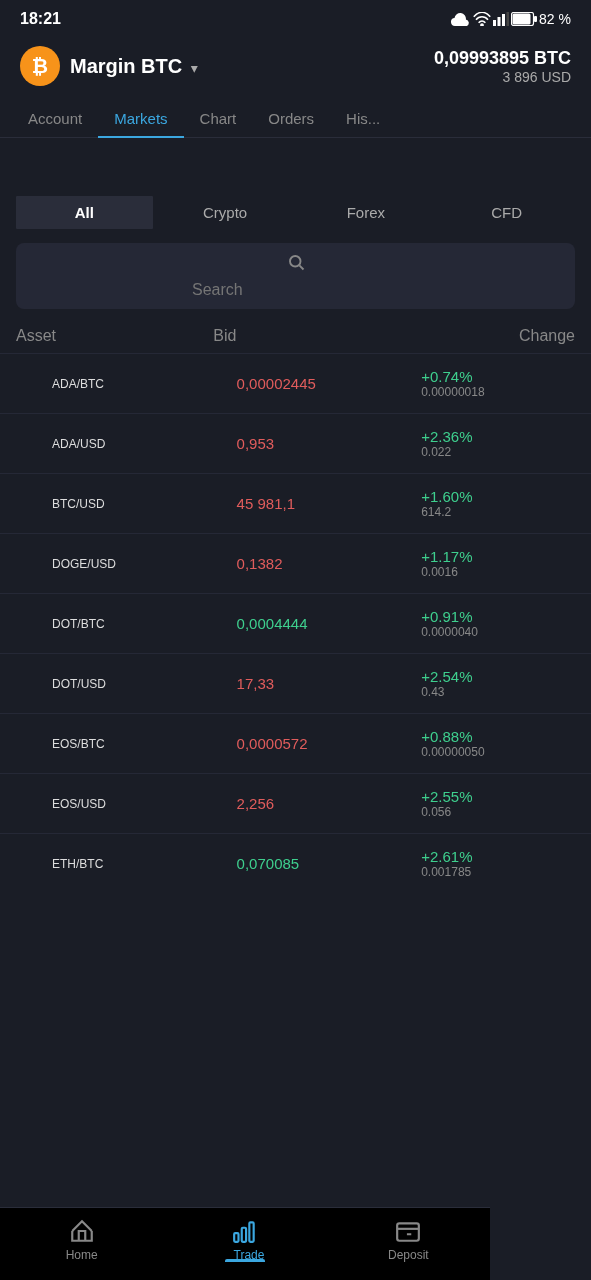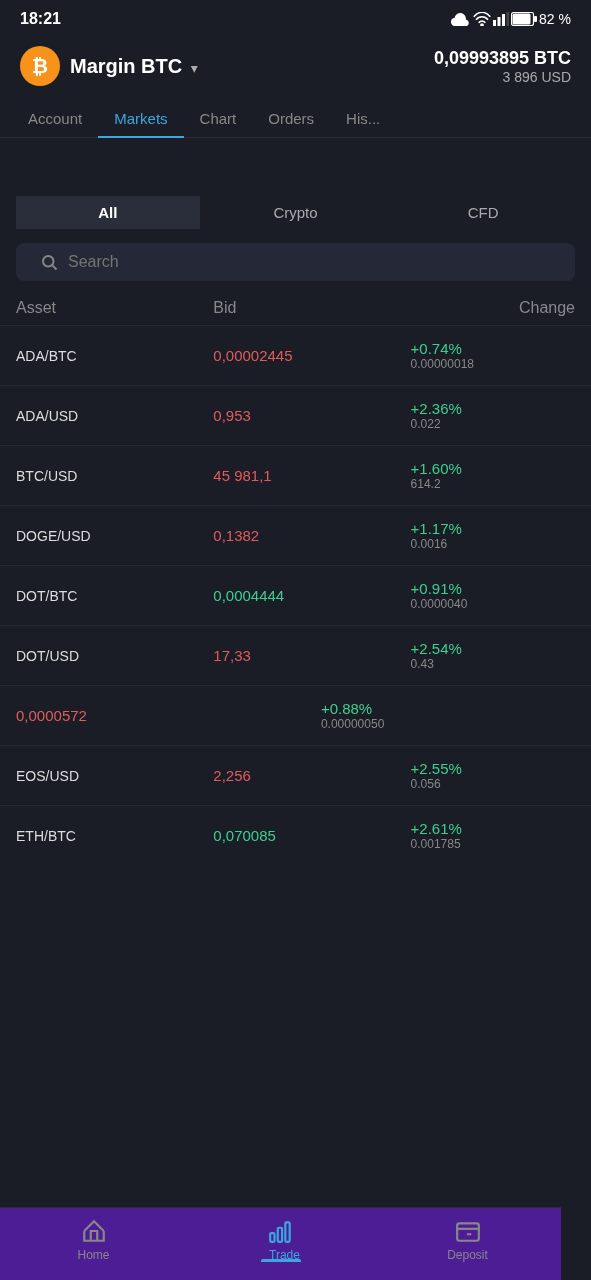--- a/index.html
+++ b/index.html
@@ -132,20 +132,21 @@
 
     
     .search-bar {
       margin: 0 16px 10px;
       background: #252836;
       border-radius: 8px;
       display: flex;
       align-items: center;
       padding: 10px 24px;
       gap: 10px;
+      flex-direction: column;
     }
     .search-bar input {
       background: transparent;
       border: none;
       outline: none;
       color: #aaa;
       font-size: 16px;
       flex: 1;
     }
     .search-icon-svg { color: #888; flex-shrink: 0; }
@@ -162,23 +163,24 @@
     .col-change { flex: 1; text-align: right; }
 
     .market-row {
       display: flex;
       align-items: center;
       padding: 14px 16px;
       border-top: 1px solid #252836;
     }
     .asset-name {
       flex: 1.2;
-      font-size: 14px;
+      font-size: 12px;
       color: #ddd;
       font-weight: 500;
+      margin-left: 36px;
     }
     .bid-value {
       flex: 1.2;
       font-size: 15px;
     }
     .bid-red { color: #e05c5c; }
     .bid-green { color: #3ecf8e; }
     .change-col {
       flex: 1;
     }
@@ -191,22 +193,22 @@
       font-size: 12px;
       color: #888;
       display: block;
     }
 
     
     .bottom-nav {
       position: fixed;
       bottom: 0;
       left: 0;
-      width: 561px;
-      background: #4c1d95;
+      width: 490px;
+      background: #000000;
       border-top: 1px solid #2a2d3a;
       display: flex;
       justify-content: space-around;
       align-items: center;
       padding: 10px 0 18px;
     }
     .bottom-nav-item {
       display: flex;
       flex-direction: column;
       align-items: center;
@@ -295,20 +297,21 @@
   <div class="nav-tab">Chart</div>
   <div class="nav-tab">Orders</div>
   <div class="nav-tab">His...</div>
 </nav>
 
 <div class="content-scroll">
 
   <div class="filter-bar">
     <button class="filter-btn active">All</button>
     <button class="filter-btn">Crypto</button>
+    <button class="filter-btn">Forex</button>
     <button class="filter-btn">CFD</button>
   </div>
 
   <div class="search-bar">
     <svg class="search-icon-svg" width="18" height="18" viewBox="0 0 24 24" fill="none" stroke="#888" stroke-width="2.5">
       <circle cx="11" cy="11" r="7"></circle>
       <line x1="16.5" y1="16.5" x2="22" y2="22"></line>
     </svg>
     <input type="text" placeholder="Search" style="">
   </div>
@@ -362,20 +365,21 @@
     </div>
       <div class="market-row">
       <span class="asset-name">DOT/USD</span>
       <span class="bid-value bid-red">17,33</span>
       <span class="change-col">
         <span class="change-pct">+2.54%</span>
         <span class="change-abs">0.43</span>
       </span>
     </div>
       <div class="market-row">
+      <span class="asset-name">EOS/BTC</span>
       <span class="bid-value bid-red">0,0000572</span>
       <span class="change-col">
         <span class="change-pct">+0.88%</span>
         <span class="change-abs">0.00000050</span>
       </span>
     </div>
       <div class="market-row">
       <span class="asset-name">EOS/USD</span>
       <span class="bid-value bid-red">2,256</span>
       <span class="change-col">

